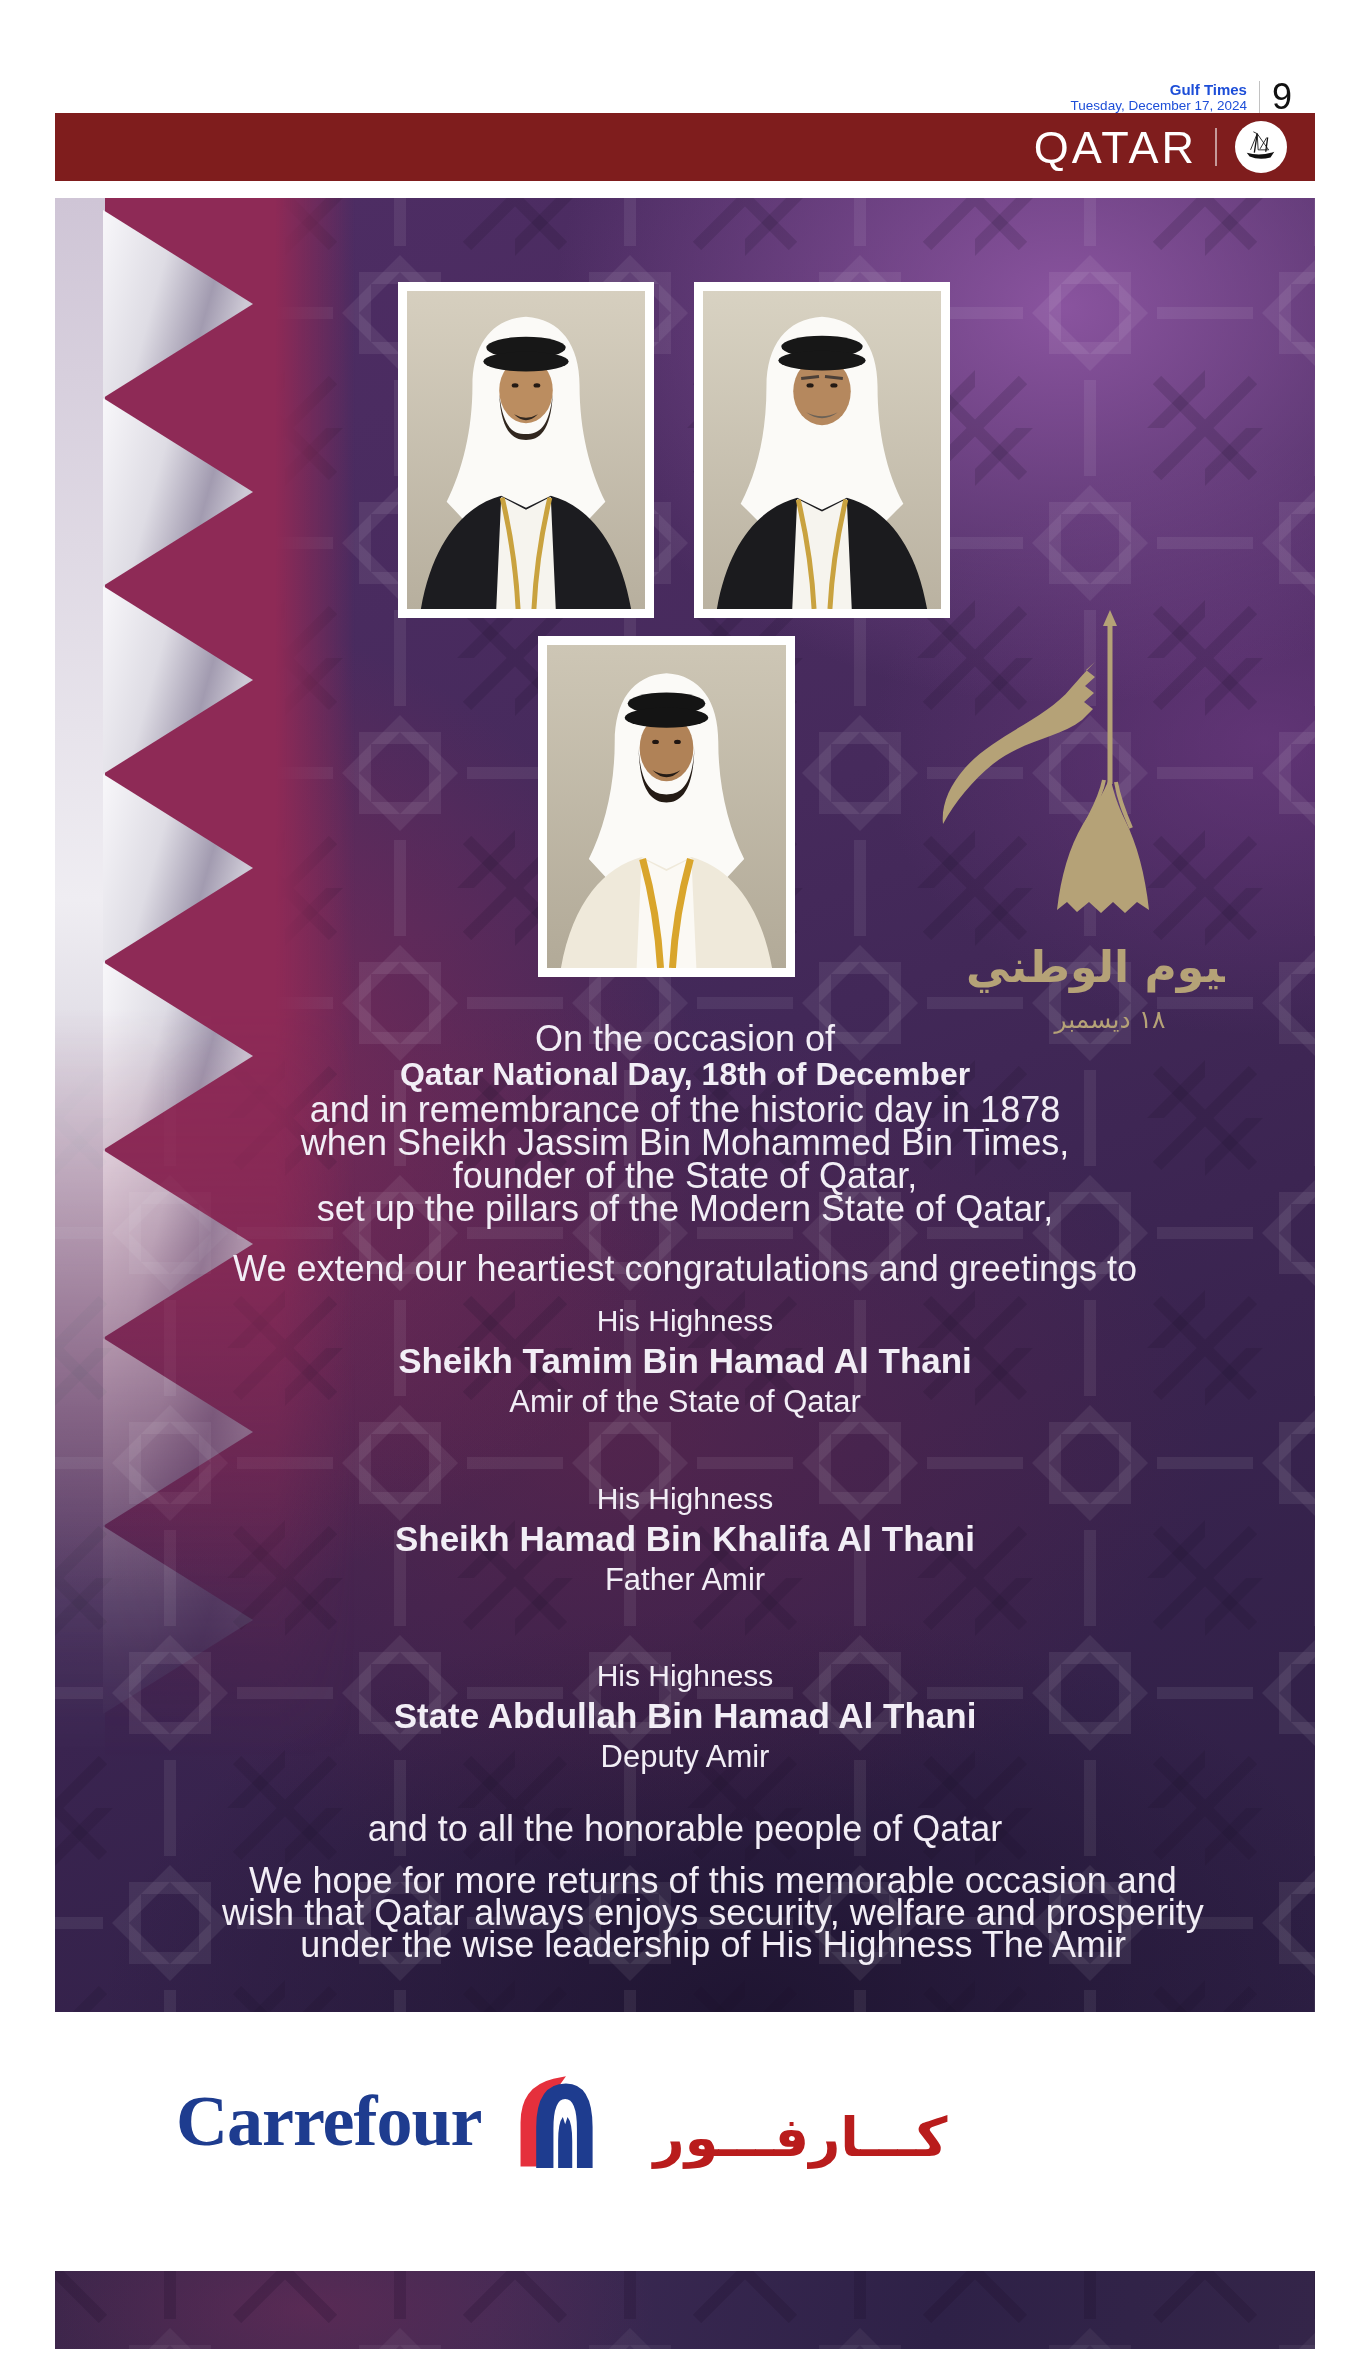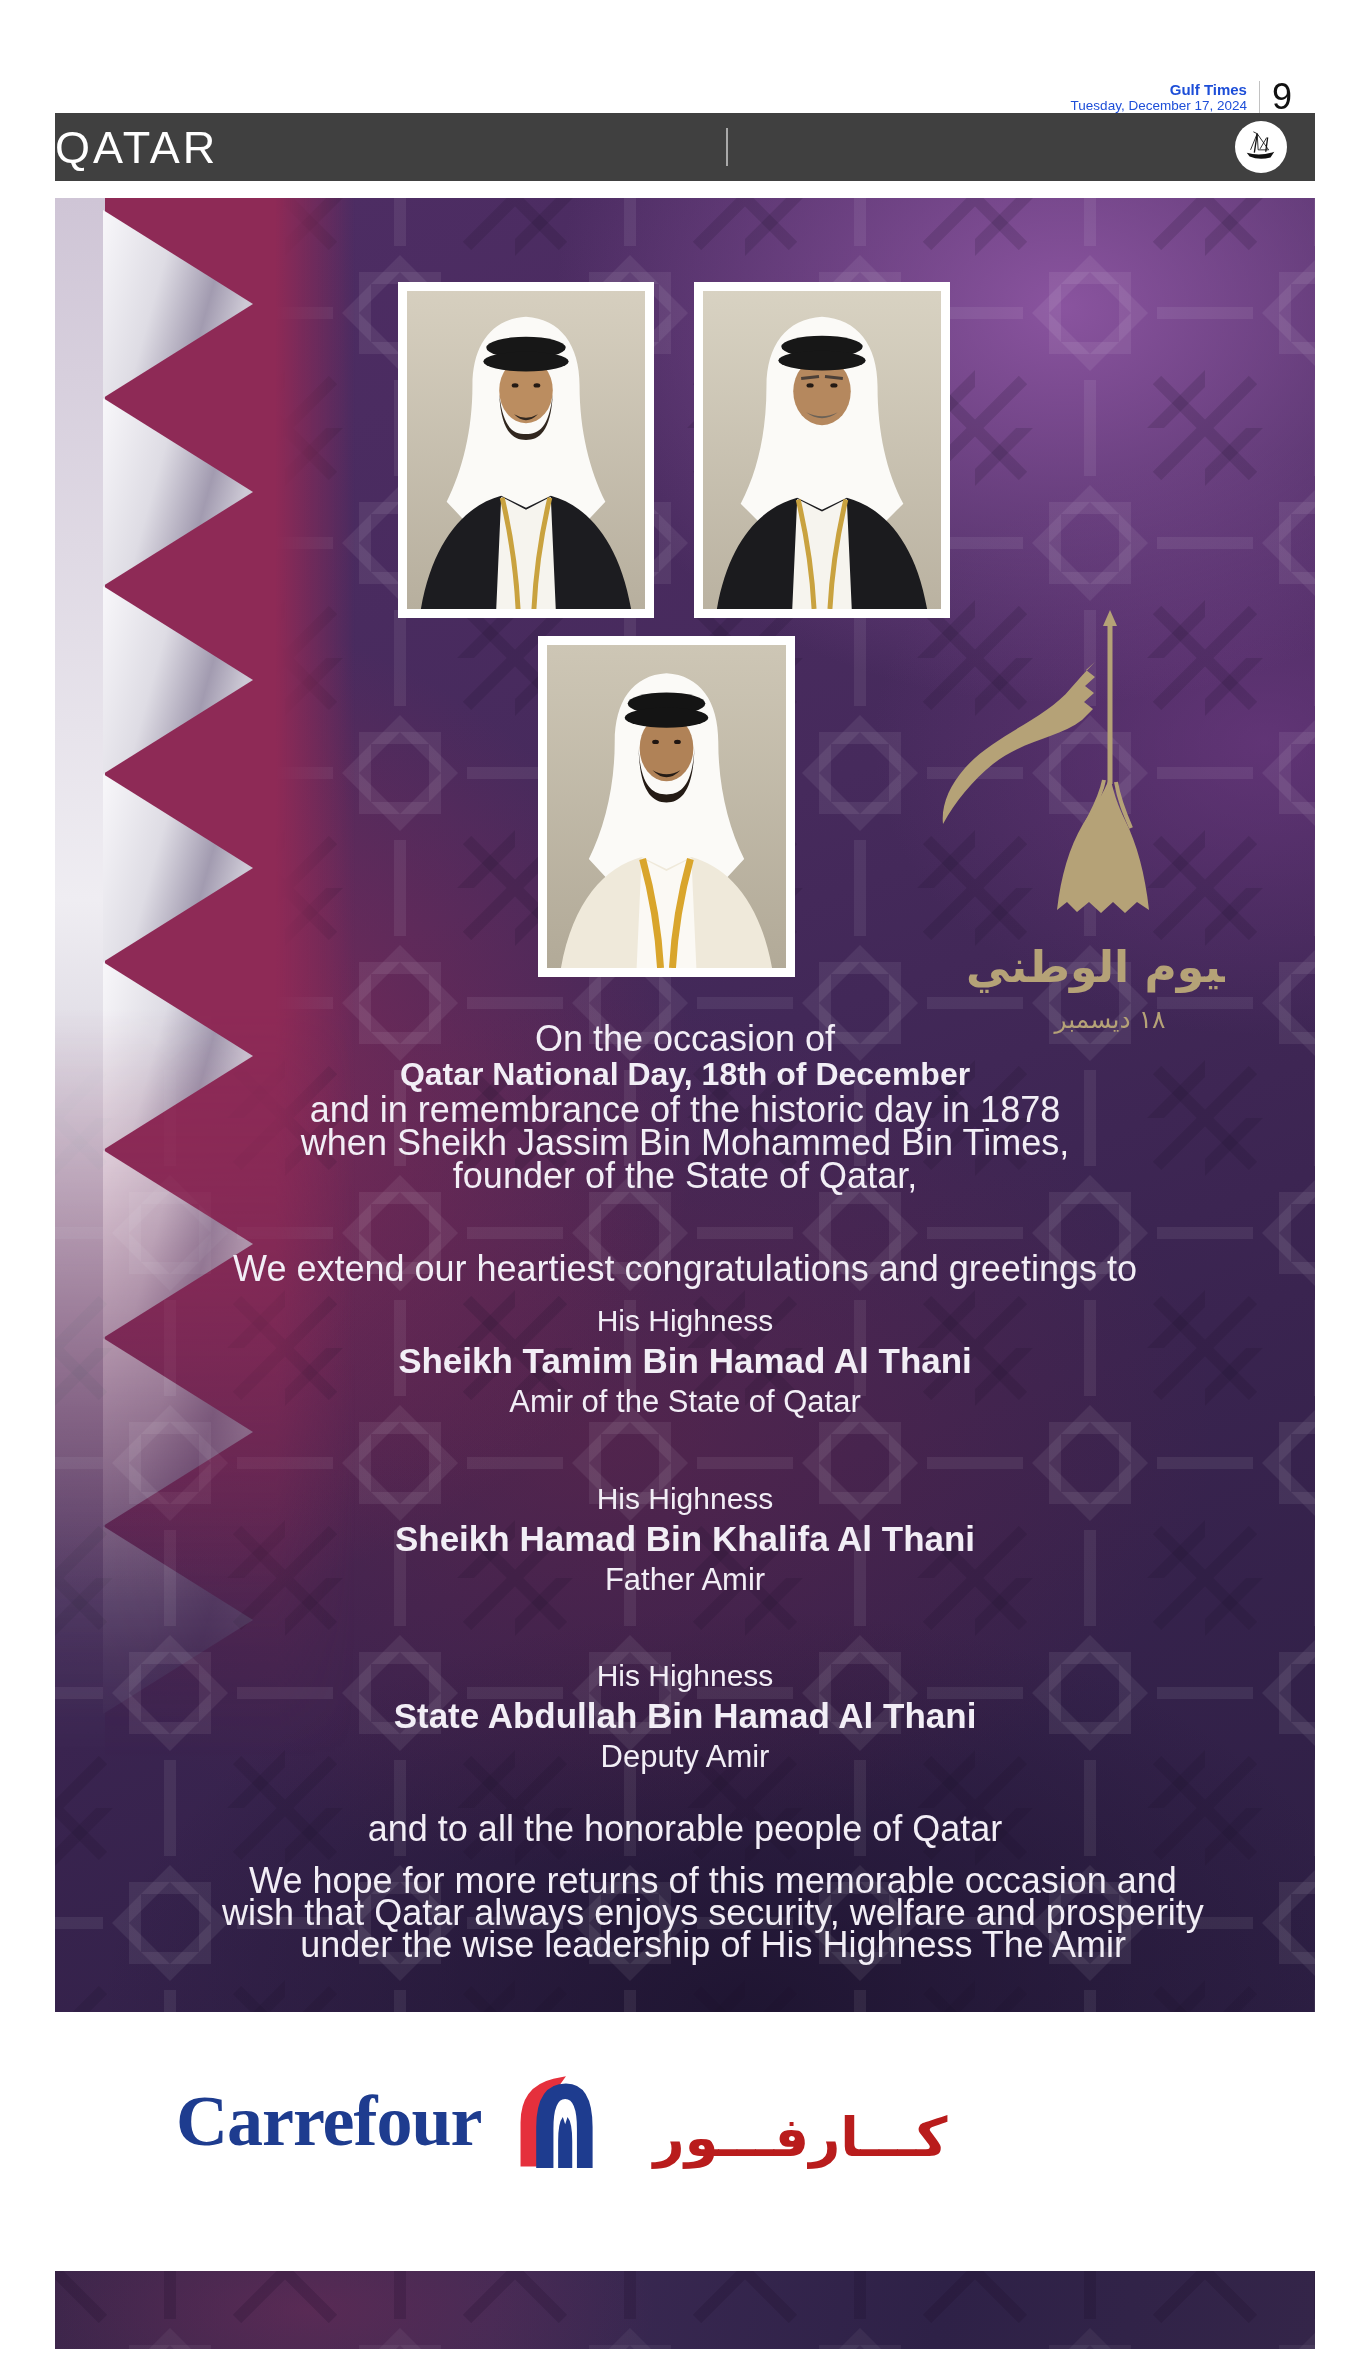--- a/index.html
+++ b/index.html
@@ -8,22 +8,22 @@
 
   
   .masthead{position:absolute;top:76px;right:59px;display:flex;align-items:center;gap:12px;}
   .mh-text{text-align:right;color:#1d4ed8;line-height:1.15;}
   .mh-paper{font-weight:bold;font-size:15px;}
   .mh-date{font-size:13.5px;}
   .mh-divider{width:1px;height:32px;background:#c2c2c2;}
   .mh-page{font-size:36px;color:#111;font-weight:400;}
 
   
-  .banner{position:absolute;left:55px;top:113px;width:1260px;height:68px;background:#404040;
-          display:flex;align-items:center;justify-content:space-between;padding-right:28px;box-sizing:border-box;gap:18px;}
+  .banner{position:absolute;left:55px;top:113px;width:1260px;height:68px;background:#7f1d1d;
+          display:flex;align-items:center;justify-content:flex-end;padding-right:28px;box-sizing:border-box;gap:18px;}
   .banner-title{color:#ffffff;font-size:45px;font-weight:300;letter-spacing:3px;line-height:1;}
   .banner-sep{width:2px;height:38px;background:rgba(255,255,255,.55);}
   .banner-circle{width:52px;height:52px;border-radius:50%;background:#ffffff;display:flex;align-items:center;justify-content:center;}
 
   
   .adbox{position:absolute;left:55px;top:198px;width:1260px;height:1814px;overflow:hidden;
      background:
        radial-gradient(820px 640px at 80% 6%, rgba(141,86,162,.95), rgba(141,86,162,0) 62%),
        radial-gradient(560px 420px at 96% 30%, rgba(120,62,140,.55), rgba(120,62,140,0) 70%),
        radial-gradient(980px 860px at 6% 50%, rgba(142,42,86,.85), rgba(142,42,86,0) 58%),
@@ -248,20 +248,21 @@
       <text x="205" y="372" text-anchor="middle" font-family="DejaVu Sans" font-weight="bold" font-size="44" fill="#b5a277">اليوم الوطني</text>
       <text x="205" y="418" text-anchor="middle" font-family="DejaVu Sans" font-size="25" fill="#b5a277">١٨ ديسمبر</text>
     </svg>
 
     <div class="tblock b-occasion">
       <div class="t-reg">On the occasion of</div>
       <div class="t-event">Qatar National Day,  18th of December</div>
       <div class="t-reg">and in remembrance of the historic day in 1878</div>
       <div class="t-reg">when Sheikh Jassim Bin Mohammed Bin Times,</div>
       <div class="t-reg">founder of the State of Qatar,</div>
+      <div class="t-reg">set up the pillars of the Modern State of Qatar,</div>
     </div>
 
     <div class="tblock b-greeting t-reg">We extend our heartiest congratulations and greetings to</div>
 
     <div class="tblock b-h1">
       <div class="t-sal">His Highness</div>
       <div class="t-name">Sheikh Tamim Bin Hamad Al Thani</div>
       <div class="t-role">Amir of the State of Qatar</div>
     </div>
 

